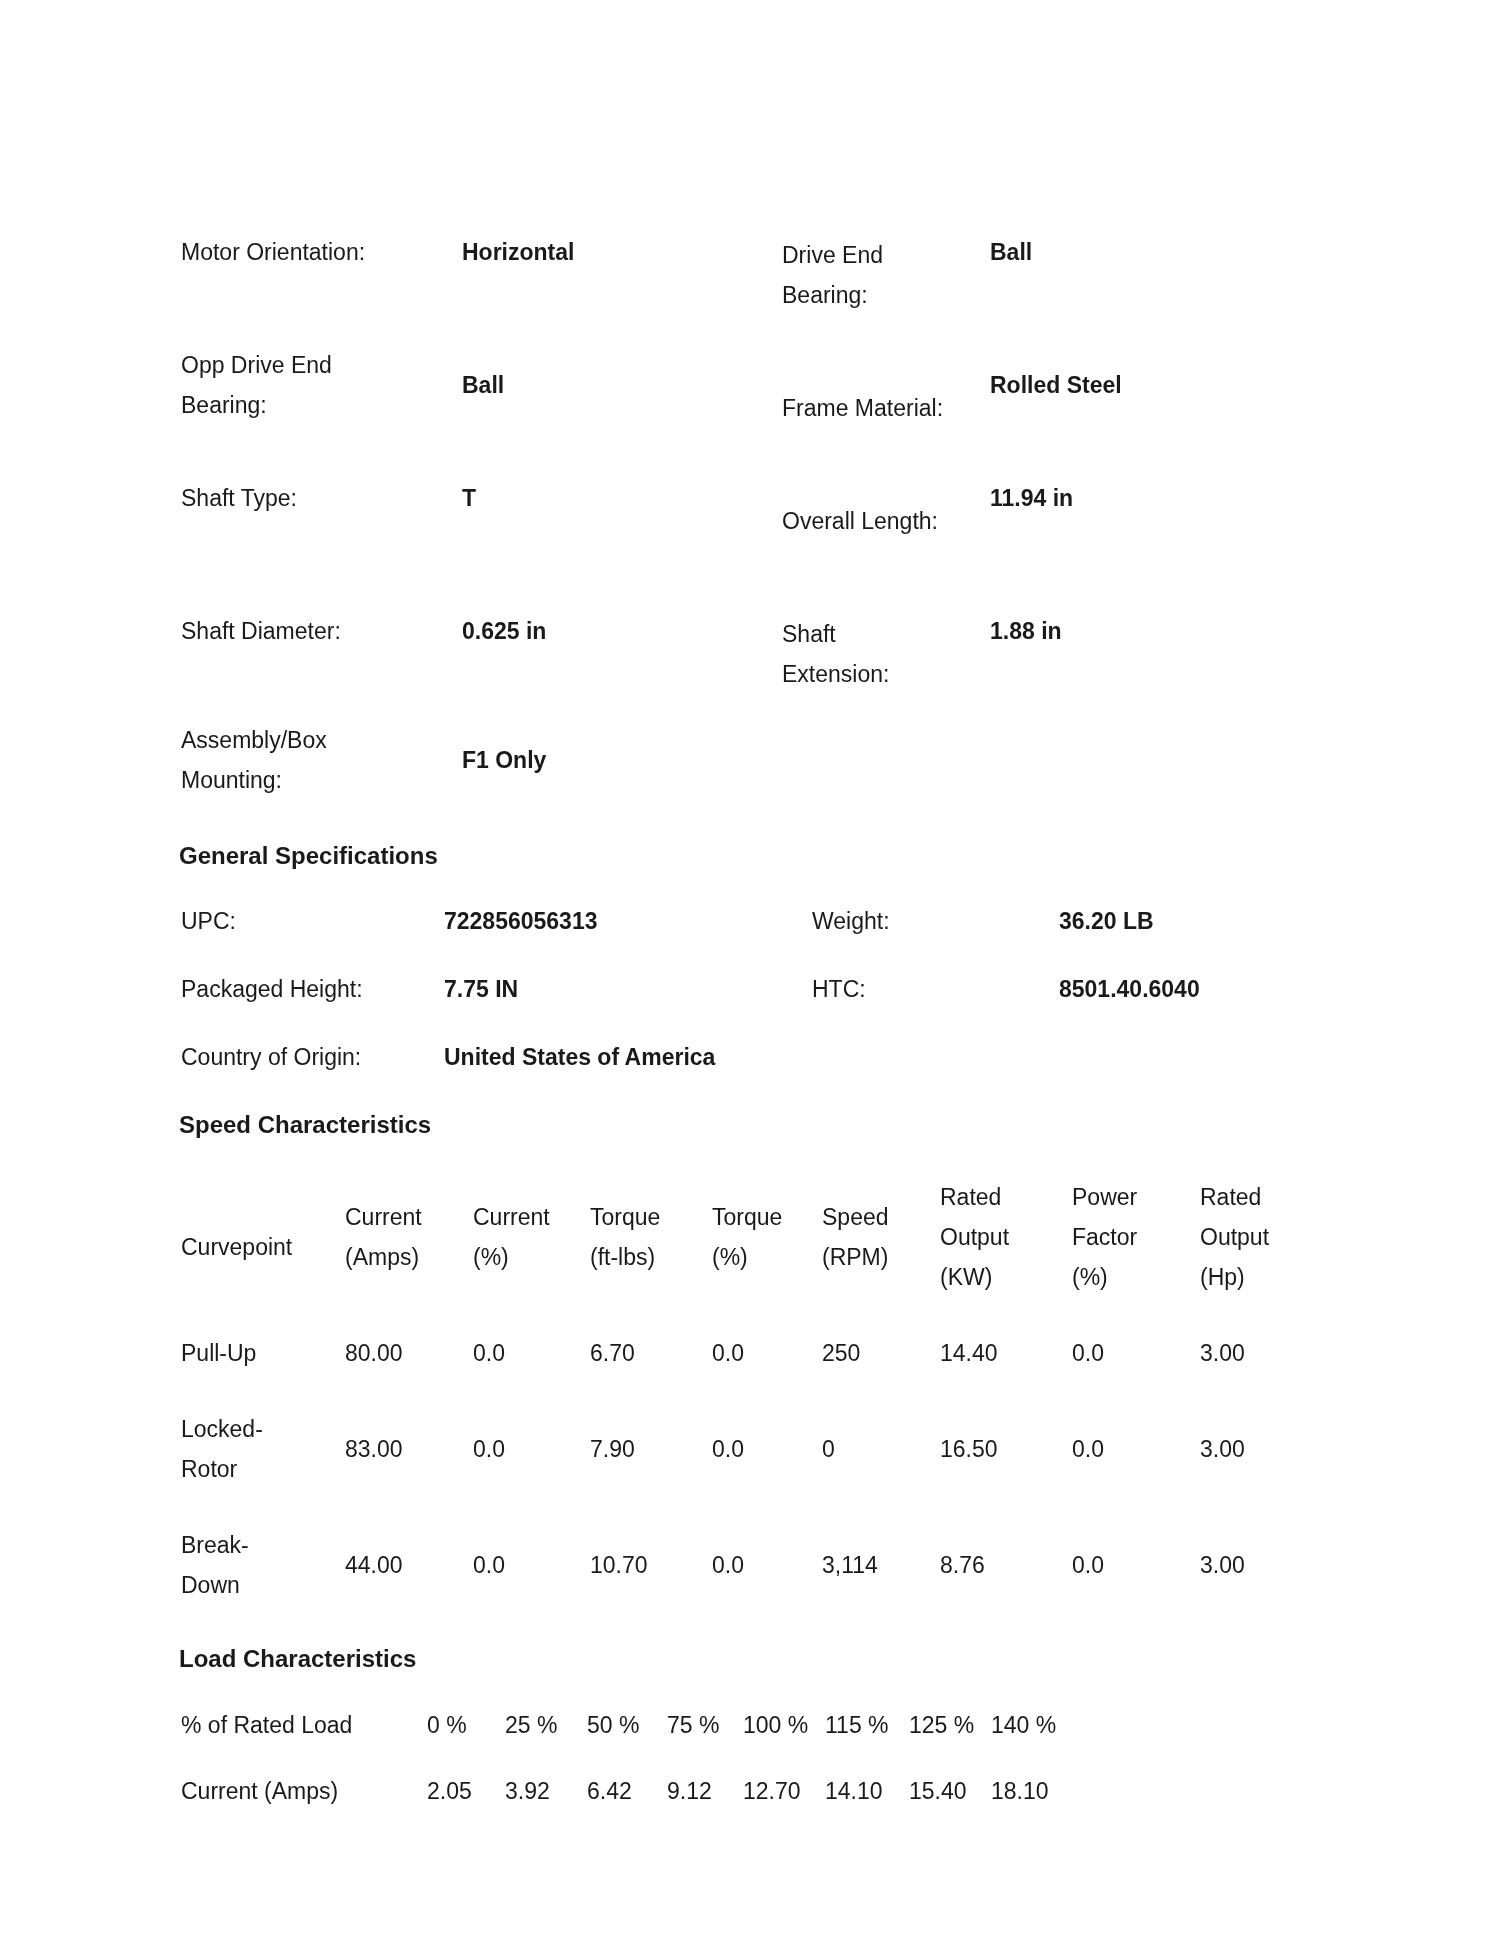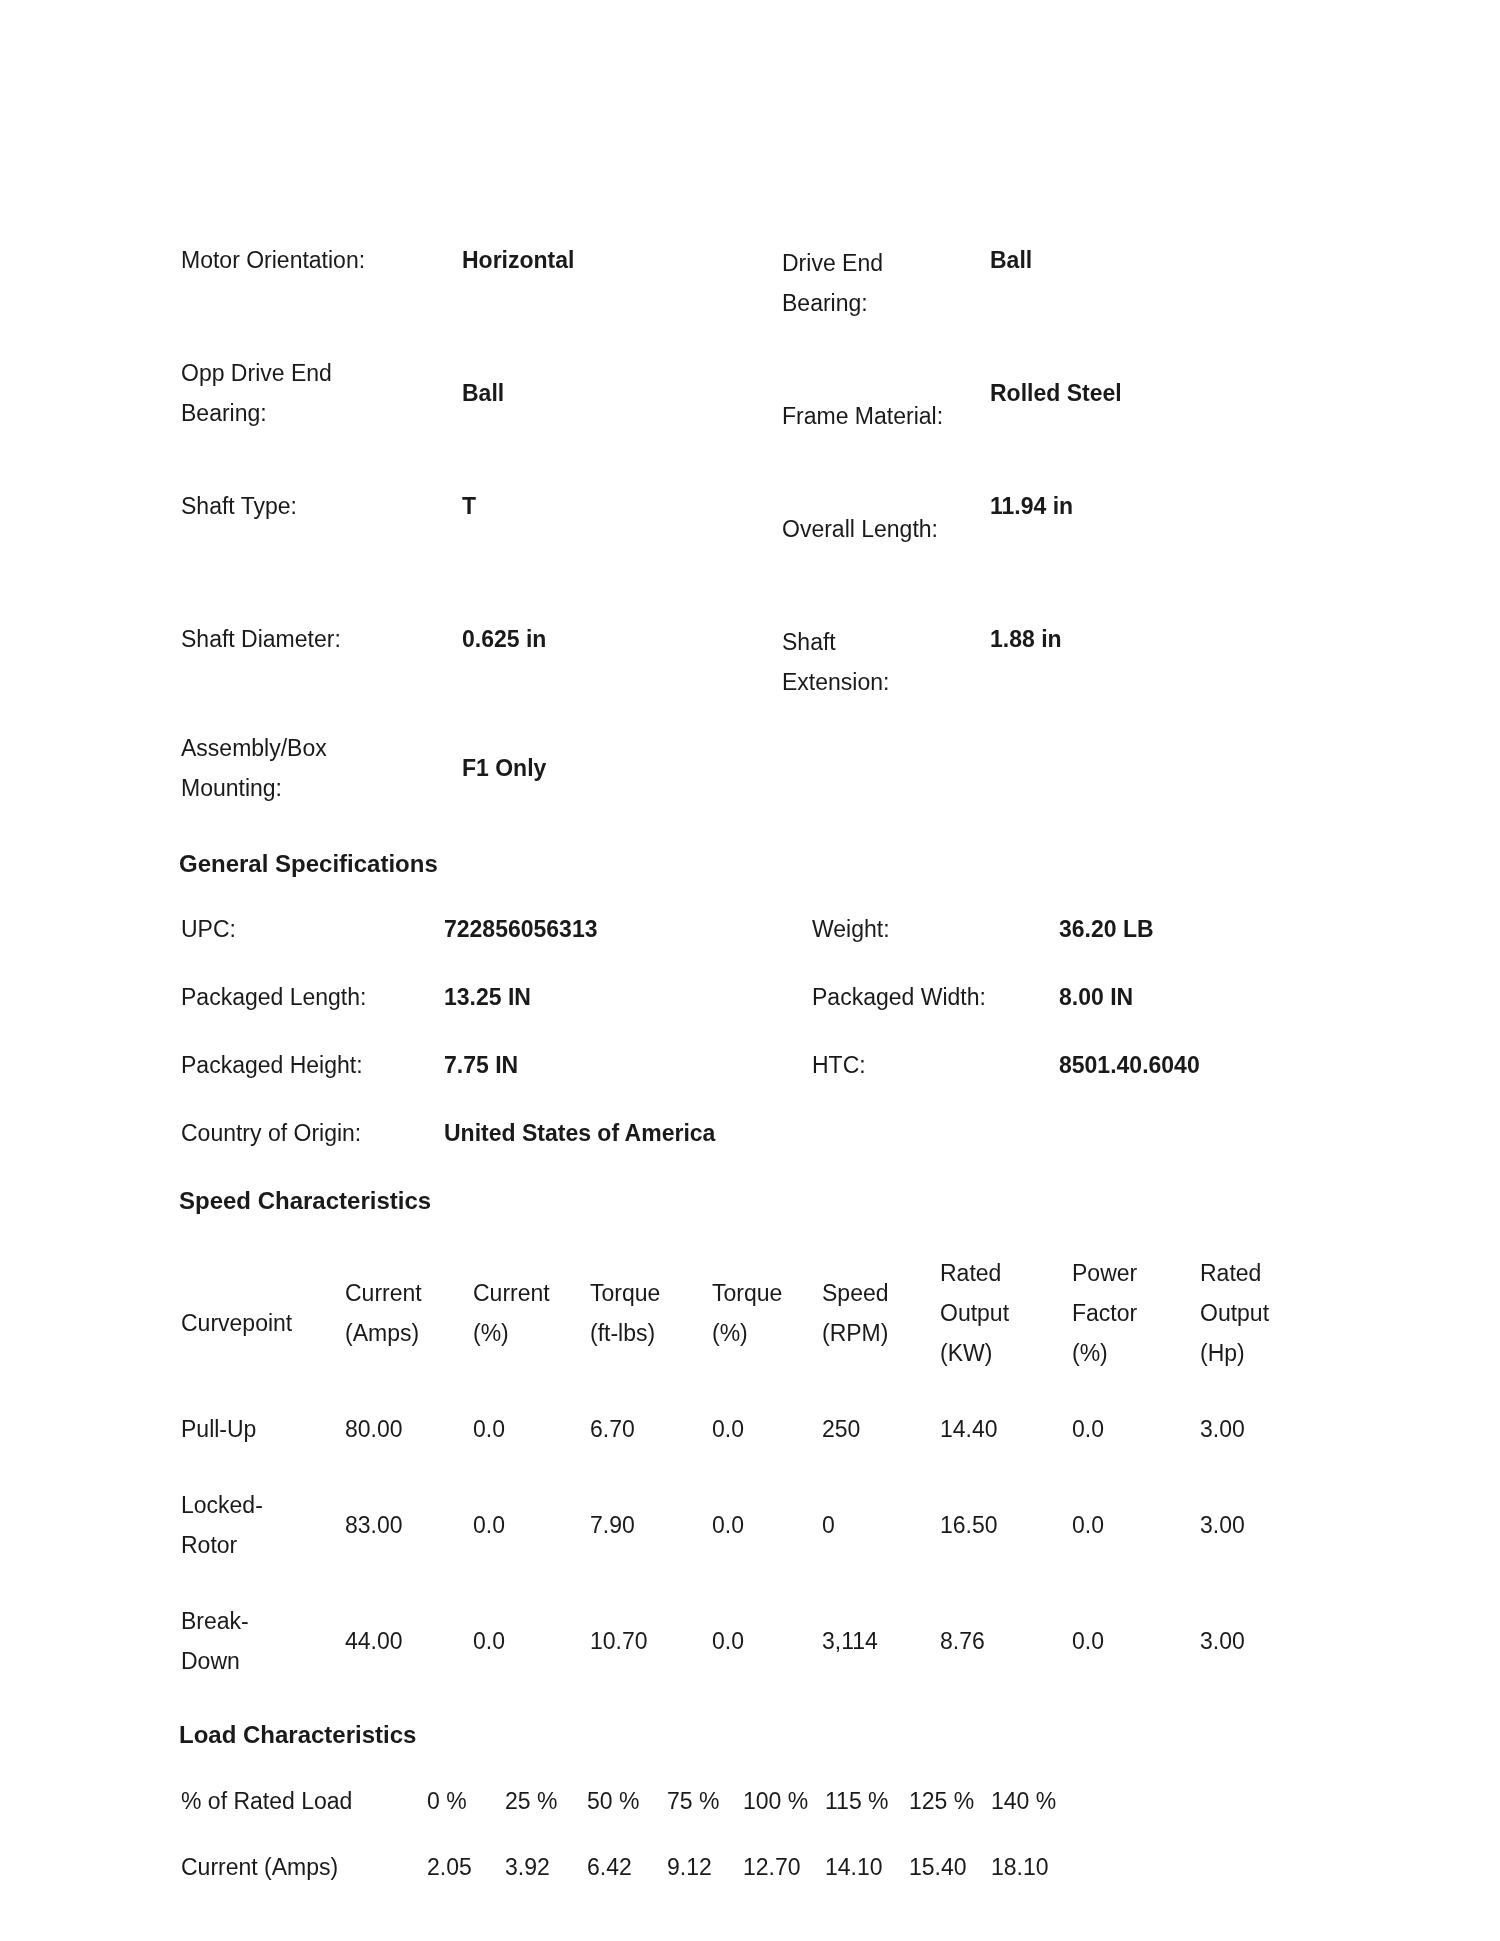--- a/index.html
+++ b/index.html
@@ -4,21 +4,21 @@
 <style>
   html,body{margin:0;padding:0;}
   body{
     width:1500px;height:1941px;
     background:#ffffff;
     font-family:"Liberation Sans","DejaVu Sans",sans-serif;
     font-size:23px;line-height:40px;
     color:#1a1a1a;
     -webkit-font-smoothing:antialiased;
   }
-  .content{position:absolute;left:181px;top:196px;width:1180px;}
+  .content{position:absolute;left:181px;top:188px;width:1180px;}
 
   
   .toprow{display:grid;grid-template-columns:281px 320px 208px 1fr;align-items:center;margin-bottom:26px;}
   .toprow .lbl-l{max-width:215px;}
   .toprow .lbl-r{max-width:164px;margin-top:47px;}
   .val{font-weight:700;}
 
   
   .heading{font-weight:700;font-size:24px;line-height:40px;margin-left:-2px;}
   .h-general{margin-top:36px;margin-bottom:25px;}
@@ -75,26 +75,20 @@
     <div class="val"></div>
   </div>
 
   <div class="heading h-general">General Specifications</div>
 
   <div class="gsrow">
     <div>UPC:</div>
     <div class="val">722856056313</div>
     <div>Weight:</div>
     <div class="val">36.20 LB</div>
-  </div>
-  <div class="gsrow">
-    <div>Packaged Length:</div>
-    <div class="val">13.25 IN</div>
-    <div>Packaged Width:</div>
-    <div class="val">8.00 IN</div>
   </div>
   <div class="gsrow">
     <div>Packaged Height:</div>
     <div class="val">7.75 IN</div>
     <div>HTC:</div>
     <div class="val">8501.40.6040</div>
   </div>
   <div class="gsrow">
     <div>Country of Origin:</div>
     <div class="val">United States of America</div>

